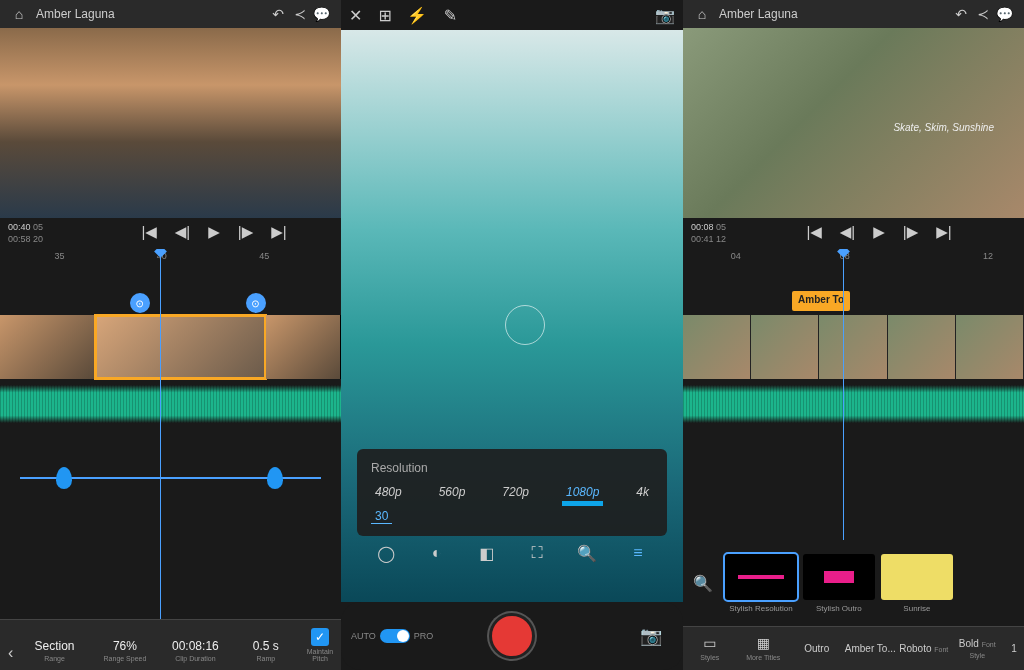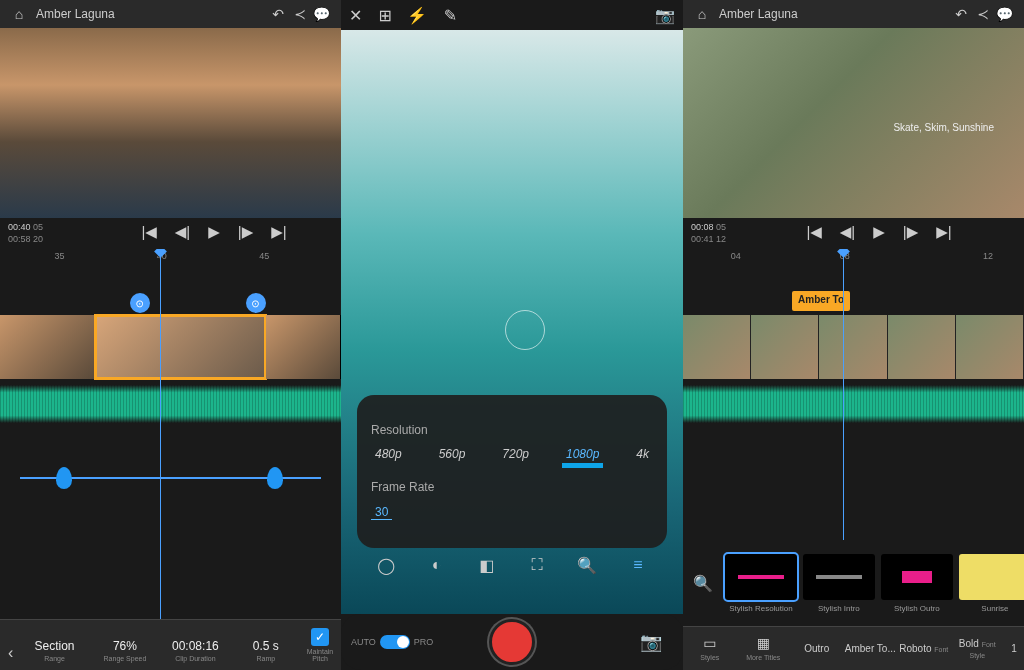--- a/index.html
+++ b/index.html
@@ -13,21 +13,21 @@
 .header { height: 28px; background: #2a2a2a; display: flex; align-items: center; padding: 0 8px; font-size: 12px; color: #ccc; }
 .header .title { flex: 1; margin-left: 6px; }
 .header .icon { width: 22px; text-align: center; cursor: pointer; color: #ccc; font-size: 14px; }
 .home-icon { font-size: 13px; }
 
 
 .preview { height: 190px; background: linear-gradient(180deg, #8a6a4a 0%, #c8966a 30%, #5a4a3a 60%, #2a3a4a 100%); position: relative; overflow: hidden; }
 .preview3 { height: 190px; background: linear-gradient(135deg, #8a9a7a 0%, #6a7a5a 40%, #a8886a 100%); position: relative; }
 .title-overlay { position: absolute; right: 30px; top: 90px; }
 .title-bar { background: #9a2a7a; color: #fff; padding: 4px 10px; font-size: 14px; font-weight: 600; }
-.title-sub { color: #eee; font-size: 10px; margin-top: 4px; text-align: center; }
+.title-sub { color: #eee; font-size: 10px; margin-top: 4px; text-align: center; font-style: italic; }
 
 
 .timeinfo { padding: 4px 8px; font-size: 9px; color: #888; line-height: 1.3; }
 .timeinfo .t1 { color: #ccc; }
 .transport { display: flex; justify-content: center; gap: 18px; padding: 4px 0 8px; }
 .transport .btn { color: #ccc; font-size: 15px; cursor: pointer; }
 
 
 .ruler { height: 18px; position: relative; color: #888; font-size: 9px; }
 .ruler span { position: absolute; top: 2px; }
@@ -56,29 +56,29 @@
 .bcol .val { color: #eee; font-size: 12px; font-weight: 500; }
 .bcol .lbl { color: #888; font-size: 7px; margin-top: 2px; }
 .chk { width: 18px; height: 18px; background: #2196f3; border-radius: 3px; display: flex; align-items: center; justify-content: center; color: #fff; font-size: 12px; margin: 0 auto; }
 
 
 .cam-header { height: 30px; background: #1a1a1a; display: flex; align-items: center; padding: 0 8px; gap: 16px; }
 .cam-header .icon { color: #ccc; font-size: 16px; cursor: pointer; }
 .cam-header .sp { flex: 1; }
 .cam-view { flex: 1; background: linear-gradient(180deg, #d8e8e8 0%, #5ab8b8 35%, #2a9898 55%, #1a6878 80%, #0a4858 100%); position: relative; }
 .focus-ring { position: absolute; top: 48%; left: 48%; width: 40px; height: 40px; border: 1px solid rgba(255,255,255,0.6); border-radius: 50%; }
-.settings-card { position: absolute; bottom: 66px; left: 16px; right: 16px; background: rgba(30,30,30,0.92); border-radius: 17px; padding: 28px 14px; color: #ccc; }
+.settings-card { position: absolute; bottom: 66px; left: 16px; right: 16px; background: rgba(30,30,30,0.92); border-radius: 6px; padding: 12px 14px; color: #ccc; }
 .settings-card .hdr { font-size: 12px; color: #aaa; margin-bottom: 8px; }
 .res-row { display: flex; justify-content: space-between; font-size: 12px; }
 .res-row span { cursor: pointer; padding: 2px 4px; font-style: italic; }
 .res-row .active { color: #5ab8ff; border-bottom: 5px solid #0ea5e9; }
 .fr-val { color: #5ab8ff; border-bottom: 1px solid #5ab8ff; font-size: 12px; display: inline-block; padding: 0 4px; }
 .cam-tools { position: absolute; bottom: 34px; left: 0; right: 0; display: flex; justify-content: space-around; padding: 0 20px; }
 .cam-tools .t { width: 24px; height: 24px; color: #ccc; font-size: 16px; text-align: center; cursor: pointer; }
-.cam-bottom { height: 56px; background: #1a1a1a; display: flex; align-items: center; justify-content: center; gap: 24px; position: relative; border-radius: 20px; }
+.cam-bottom { height: 68px; background: #1a1a1a; display: flex; align-items: center; justify-content: center; gap: 24px; position: relative; border-radius: 20px; }
 .mode-toggle { position: absolute; left: 10px; display: flex; align-items: center; gap: 4px; font-size: 9px; color: #888; }
 .toggle { width: 30px; height: 14px; background: #2196f3; border-radius: 8px; position: relative; }
 .toggle::after { content: ''; position: absolute; width: 12px; height: 12px; background: #fff; border-radius: 50%; top: 1px; right: 1px; }
 .rec-btn { width: 46px; height: 46px; border-radius: 50%; background: #e53935; border: 3px solid #222; box-shadow: 0 0 0 2px #555; cursor: pointer; }
 .cam-switch { position: absolute; right: 20px; color: #ccc; font-size: 18px; cursor: pointer; }
 
 
 .style-strip { height: 86px; background: #1a1a1a; display: flex; align-items: center; padding: 4px; gap: 6px; overflow: hidden; }
 .search { color: #888; font-size: 16px; padding: 0 6px; cursor: pointer; }
 .style-item { width: 72px; text-align: center; cursor: pointer; }
@@ -176,21 +176,20 @@
     <div class="focus-ring"></div>
     <div class="settings-card">
       <div class="hdr">Resolution</div>
       <div class="res-row">
         <span>480p</span>
         <span>560p</span>
         <span>720p</span>
         <span class="active">1080p</span>
         <span>4k</span>
       </div>
-      <div class="hdr" style="margin-top:12px">Frame Rate</div>
       <span class="fr-val">30</span>
     </div>
     <div class="cam-tools">
       <span class="t">◯</span>
       <span class="t">◐</span>
       <span class="t">◧</span>
       <span class="t">⛶</span>
       <span class="t">🔍</span>
       <span class="t" style="color:#5ab8ff">≡</span>
     </div>
@@ -252,26 +251,20 @@
   <div class="style-strip">
     <span class="search">🔍</span>
     <div class="style-item">
       <div class="style-thumb sel">
           <div class="style-bar"></div>
         </div>
       <div class="style-lbl">Stylish Resolution</div>
     </div>
     <div class="style-item">
       <div class="style-thumb">
-          <div class="style-bar" style="background:#888"></div>
-        </div>
-      <div class="style-lbl">Stylish Intro</div>
-    </div>
-    <div class="style-item">
-      <div class="style-thumb">
           <div class="style-bar" style="width:30px;height:12px;background:#e91e8a"></div>
         </div>
       <div class="style-lbl">Stylish Outro</div>
     </div>
     <div class="style-item">
       <div class="style-thumb" style="background:#eedd66"></div>
       <div class="style-lbl">Sunrise</div>
     </div>
   </div>
   <div class="edit-bar">

